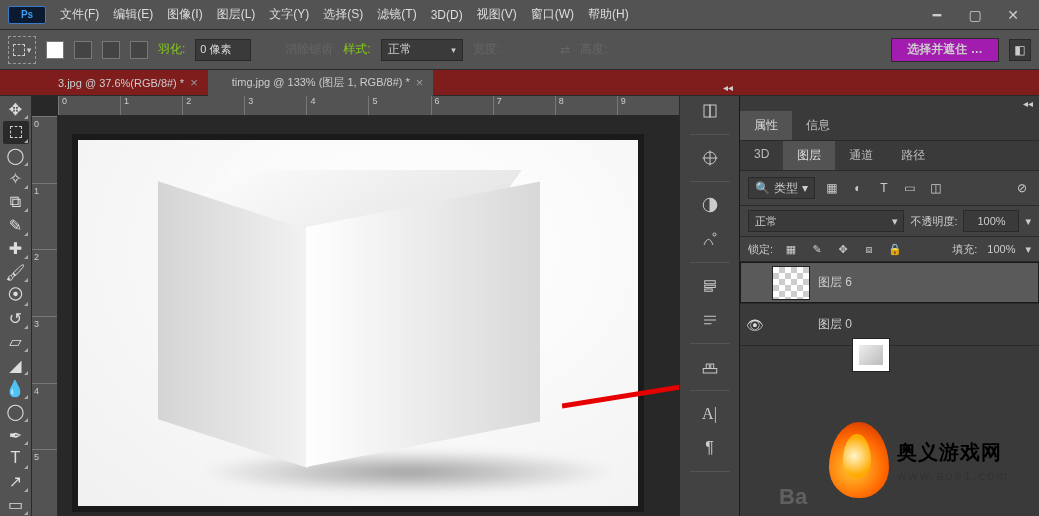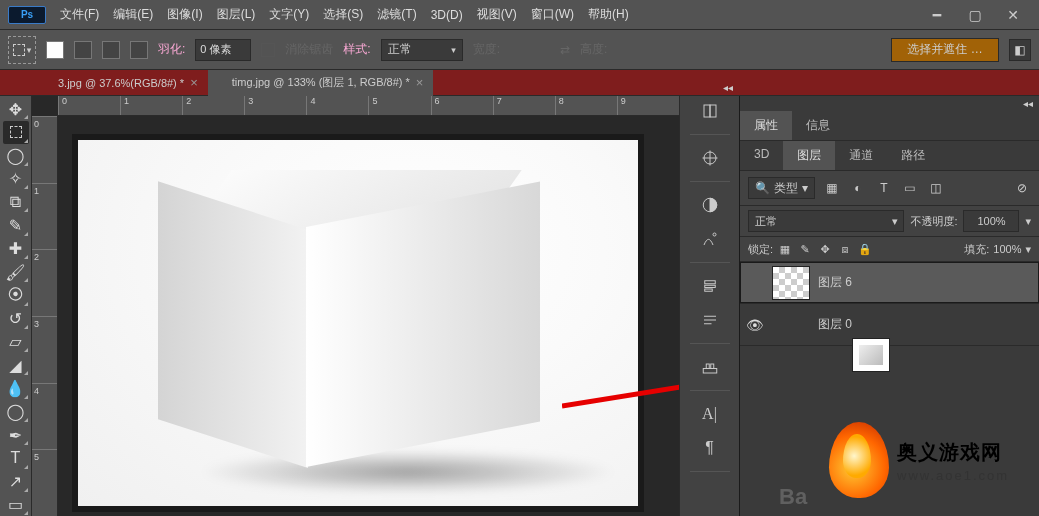--- a/index.html
+++ b/index.html
@@ -8,24 +8,24 @@
 .menubar .ps-icon { width: 38px; height: 18px; background: #0b1a2e; border: 1px solid #3a7bc8; border-radius: 2px; display: inline-flex; align-items: center; justify-content: center; color: #3a9ff5; font-weight: bold; font-size: 10px; margin-right: 14px; }
 .menubar .menu-item { margin-right: 14px; cursor: default; }
 .menubar .spacer { flex: 1; }
 .menubar .win-btn { width: 36px; height: 22px; display: inline-flex; align-items: center; justify-content: center; color: #ccc; font-size: 14px; margin-left: 2px; }
 .optbar { height: 40px; background: #535353; display: flex; align-items: center; padding: 0 8px; font-size: 12px; color: #ccc; border-bottom: 1px solid #2a2a2a; gap: 10px; }
 .optbar .tool-ind { width: 28px; height: 28px; border: 1px dashed #999; display: flex; align-items: center; justify-content: center; }
 .optbar .tri { font-size: 9px; color: #ccc; margin-left: 2px; }
 .optbar .swatch { width: 18px; height: 18px; border: 1px solid #777; }
 .optbar .mini-icon { width: 18px; height: 18px; border: 1px solid #777; background: #444; position: relative; }
 .optbar .input { width: 56px; height: 22px; background: #3a3a3a; color: #ddd; border: 1px solid #2a2a2a; padding: 2px 4px; font-size: 11px; }
-.optbar .label { color: #f9a8d4; }
+.optbar .label { color: #84cc16; }
 .optbar .disabled { color: #666; }
 .optbar .sel { width: 82px; height: 22px; background: #3a3a3a; border: 1px solid #2a2a2a; display: flex; align-items: center; padding: 0 6px; justify-content: space-between; }
-.optbar .btn-select { min-width: 108px; height: 24px; background: #a16207; border: 1px solid #2a2a2a; display: flex; align-items: center; padding: 0 8px; justify-content: center; }
+.optbar .btn-select { min-width: 108px; height: 24px; background: #a21caf; border: 1px solid #2a2a2a; display: flex; align-items: center; padding: 0 8px; justify-content: center; font-weight: bold; }
 .optbar .cgear { width: 22px; height: 22px; border: 1px solid #2a2a2a; background: #3a3a3a; display:flex;align-items:center;justify-content:center; }
 .tabbar { height: 26px; background: #7f1d1d; display: flex; align-items: center; padding-left: 48px; font-size: 11px; color: #ccc; border-bottom: 1px solid #2a2a2a; }
 .tabbar .tab { height: 26px; padding: 0 10px; display: flex; align-items: center; gap: 6px; }
 .tabbar .tab.active { background: #535353; padding-left: 24px; }
 .tabbar .close { color: #999; font-size: 13px; }
 .workspace { position: absolute; top: 96px; left: 0; right: 0; bottom: 0; display: flex; }
 .toolbox { width: 32px; background: #535353; border-right: 1px solid #2a2a2a; display: flex; flex-direction: column; align-items: center; padding-top: 2px; gap: 1px; }
 .toolbox .tool { width: 26px; height: 26px; display: flex; align-items: center; justify-content: center; color: #ddd; font-size: 16px; border-radius: 2px; position: relative; }
 .toolbox .tool.sel { background: #2a2a2a; }
 .toolbox .tool .corner { position:absolute; right:1px; bottom:1px; width:0;height:0;border-right:4px solid #aaa;border-top:4px solid transparent;}
@@ -50,21 +50,21 @@
 .panel { width: 300px; background:#3a3a3a; border-left:1px solid #1a1a1a; display:flex; flex-direction:column; font-size:12px; color:#ccc; position:relative;}
 .prow { display:flex; border-bottom:1px solid #2a2a2a; }
 .ptab { padding:6px 14px; background:#3a3a3a; color:#bbb; }
 .ptab.active { background:#535353; color:#ddd; }
 .panel-controls { display:flex; align-items:center; gap:8px; padding:6px 8px; border-bottom:1px solid #2a2a2a; background:#424242; flex-wrap:wrap; }
 .panel-controls .sel2 { height:22px; background:#3a3a3a; border:1px solid #2a2a2a; display:flex; align-items:center; padding:0 6px; gap:4px; }
 .panel-controls .picn { width:18px; height:18px; display:flex; align-items:center; justify-content:center; color:#ccc; }
 .layer-row-ctrl { display:flex; align-items:center; gap:6px; padding:4px 8px; border-bottom:1px solid #2a2a2a; background:#424242; font-size:11px;}
 .layer-row-ctrl .sel3 { flex:1; height:22px; background:#3a3a3a; border:1px solid #2a2a2a; display:flex; align-items:center; padding:0 6px; justify-content:space-between;}
 .layer-row-ctrl .val { width:56px; height:22px; background:#3a3a3a; border:1px solid #2a2a2a; display:flex; align-items:center; justify-content:center;}
-.lock-row { display:flex; align-items:center; gap:4px; padding:4px 8px; border-bottom:1px solid #2a2a2a; background:#424242; font-size:11px;}
+.lock-row { display:flex; align-items:center; gap:10px; padding:4px 8px; border-bottom:1px solid #2a2a2a; background:#424242; font-size:11px;}
 .lock-row .ic { width:16px; height:16px; display:flex; align-items:center; justify-content:center; color:#ccc;}
 .layers-list { flex:1; background:#3a3a3a; overflow:auto; }
 .layer { display:flex; align-items:center; height:42px; border-bottom:1px solid #2a2a2a; padding:0 6px; gap:8px;}
 .layer.selected { background:#5a5a5a; box-shadow: inset 0 0 0 1px #1a1a1a;}
 .layer .vis { width:18px; display:flex; justify-content:center; color:#ddd; font-size:14px;}
 .layer .thumb { width:38px; height:34px; background:#fff; border:1px solid #222; position:relative;}
 .layer .thumb.trans::before { content:""; position:absolute; inset:0; background:
   repeating-conic-gradient(#ccc 0 25%, #fff 0 50%) 0 0/12px 12px; }
 .layer .thumb.cube::after { content:""; position:absolute; left:6px; top:6px; width:24px; height:20px; background:linear-gradient(135deg,#eee,#bbb);}
 .wm { position:absolute; right:0; bottom:0; width:210px; height:110px; z-index:20; display:flex; align-items:center; }

